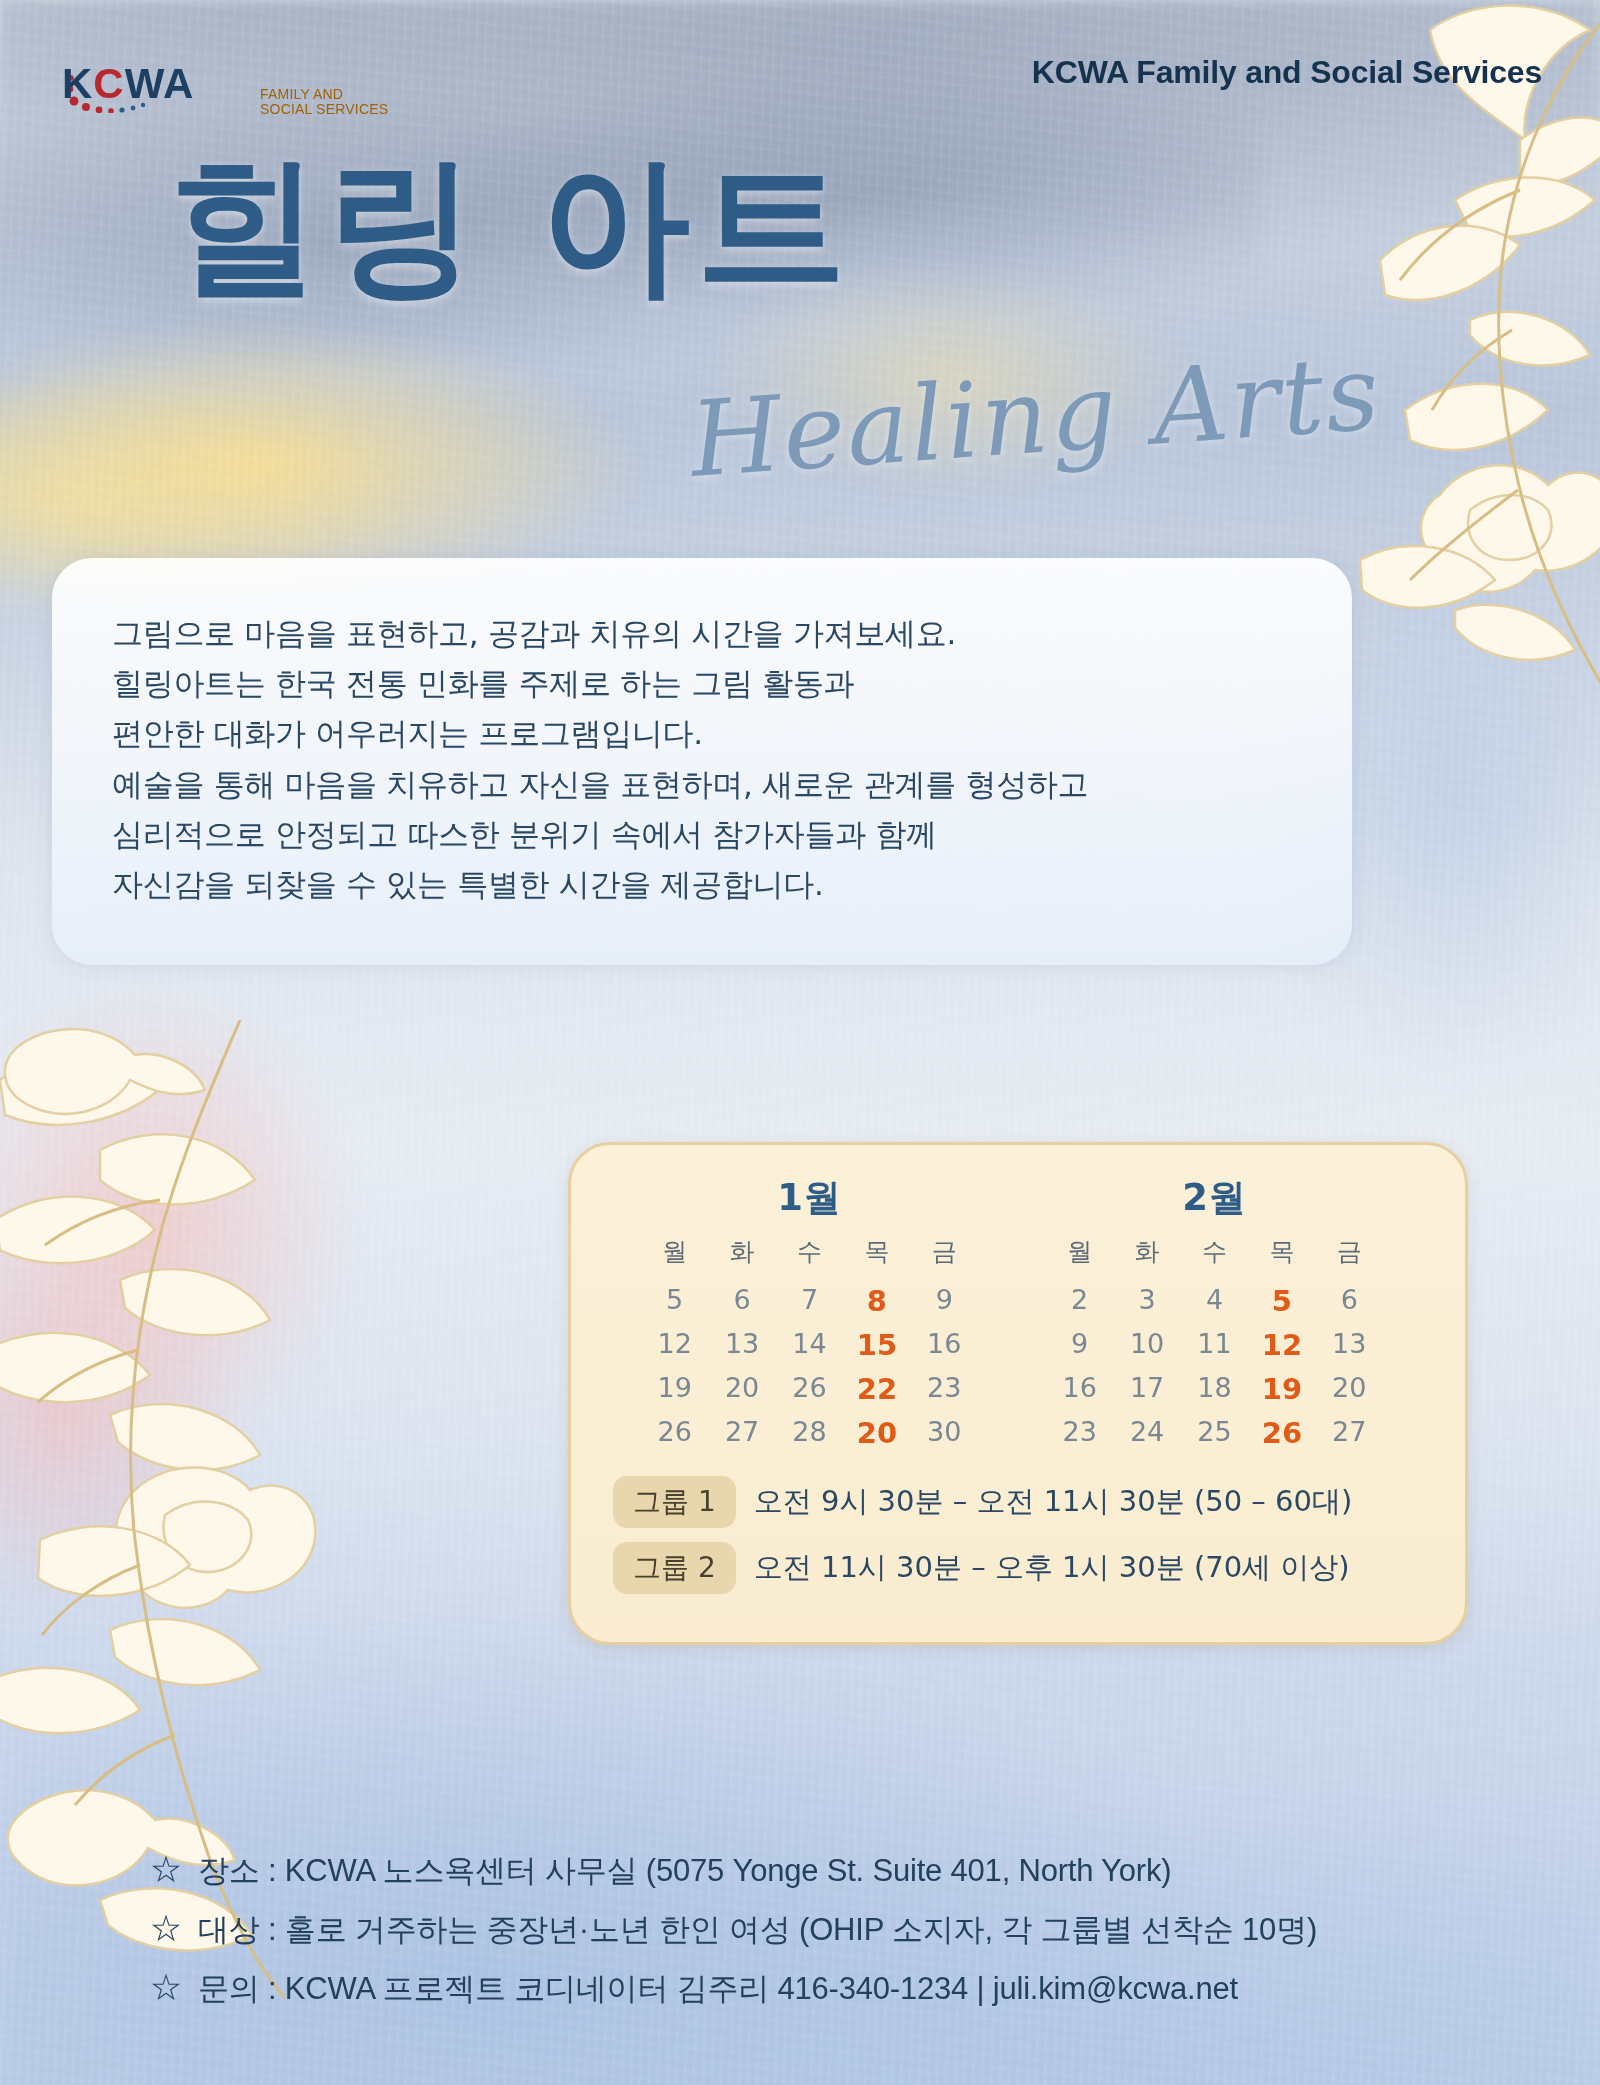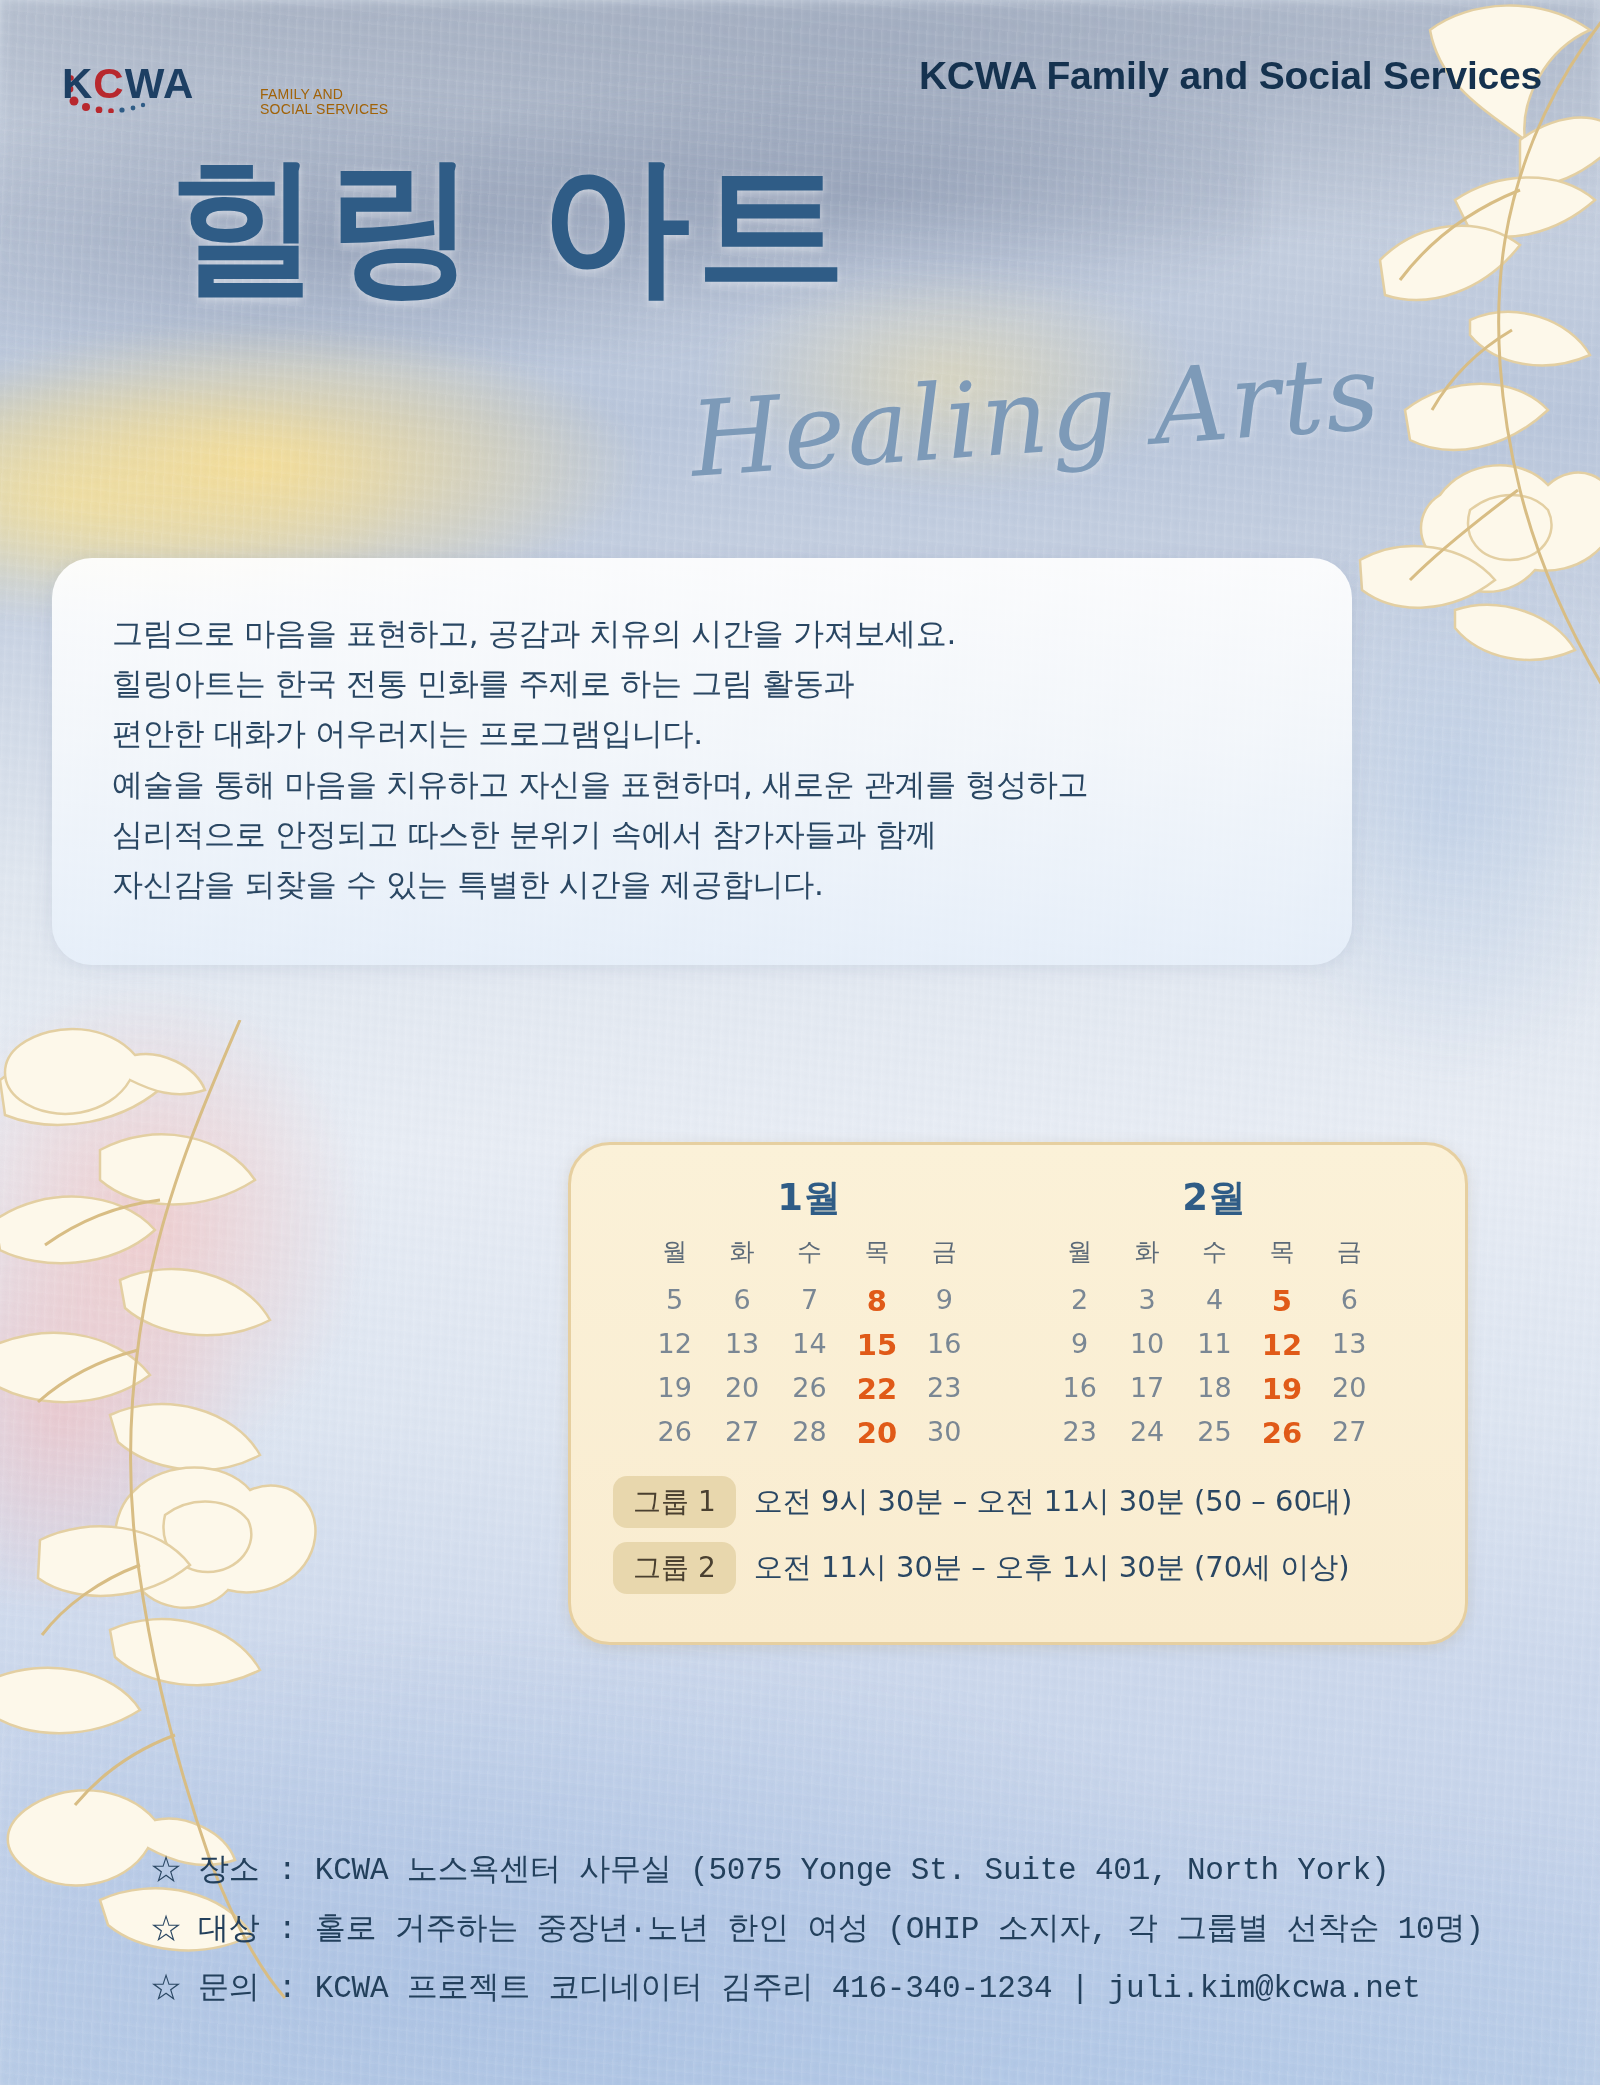--- a/index.html
+++ b/index.html
@@ -131,21 +131,21 @@
     font-weight: normal;
     line-height: 15px;
     color: #a16207;
     letter-spacing: .2px;
     padding-top: 8px;
     margin-top: 29px;
   }
   .header-title {
     position: absolute;
     right: 58px; top: 10px;
-    font-size: 39px;
+    font-size: 32px;
     font-weight: bold;
     color: #15324f;
     letter-spacing: -.2px;
   }
 
   
   .title-ko {
     position: absolute;
     left: 170px; top: 150px;
     width: 820px;
@@ -271,21 +271,21 @@
     align-items: flex-start;
     gap: 16px;
     margin-bottom: 22px;
   }
   .foot-star {
     font-size: 32px;
     color: #2a4763;
     line-height: 1.1;
   }
   .foot-text {
-    font-family: Liberation Mono, monospace;
+    font-family: Liberation Sans, sans-serif;
     font-size: 31px;
     color: #23405c;
     line-height: 1.2;
     letter-spacing: -.2px;
     white-space: nowrap;
   }
 
   
   .deco { position: absolute; pointer-events: none; }
   .deco-tr { top: -10px; right: -20px; }

